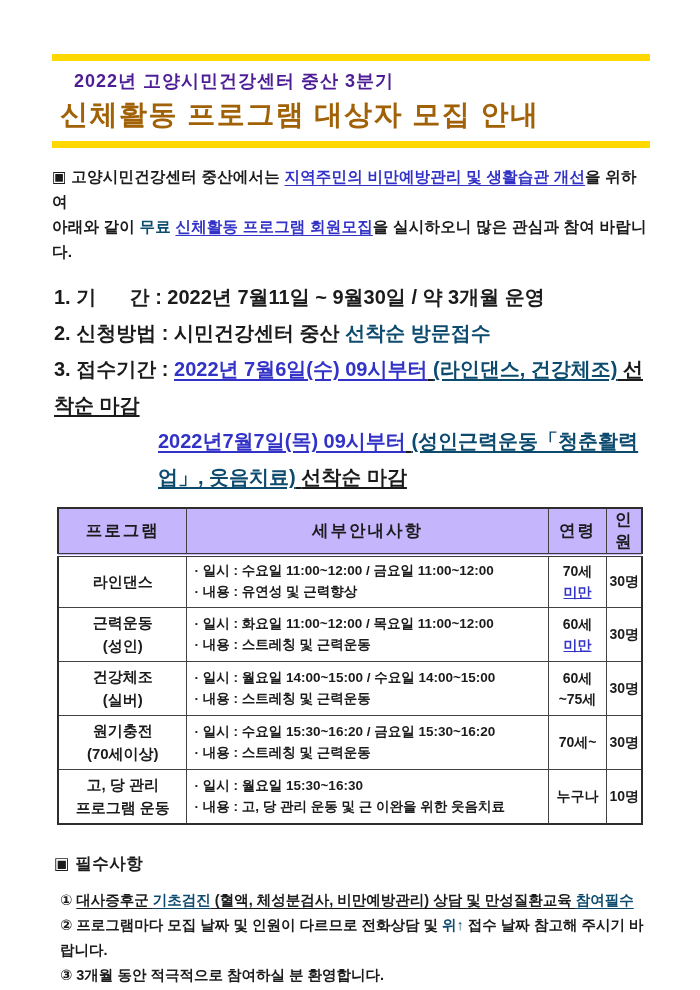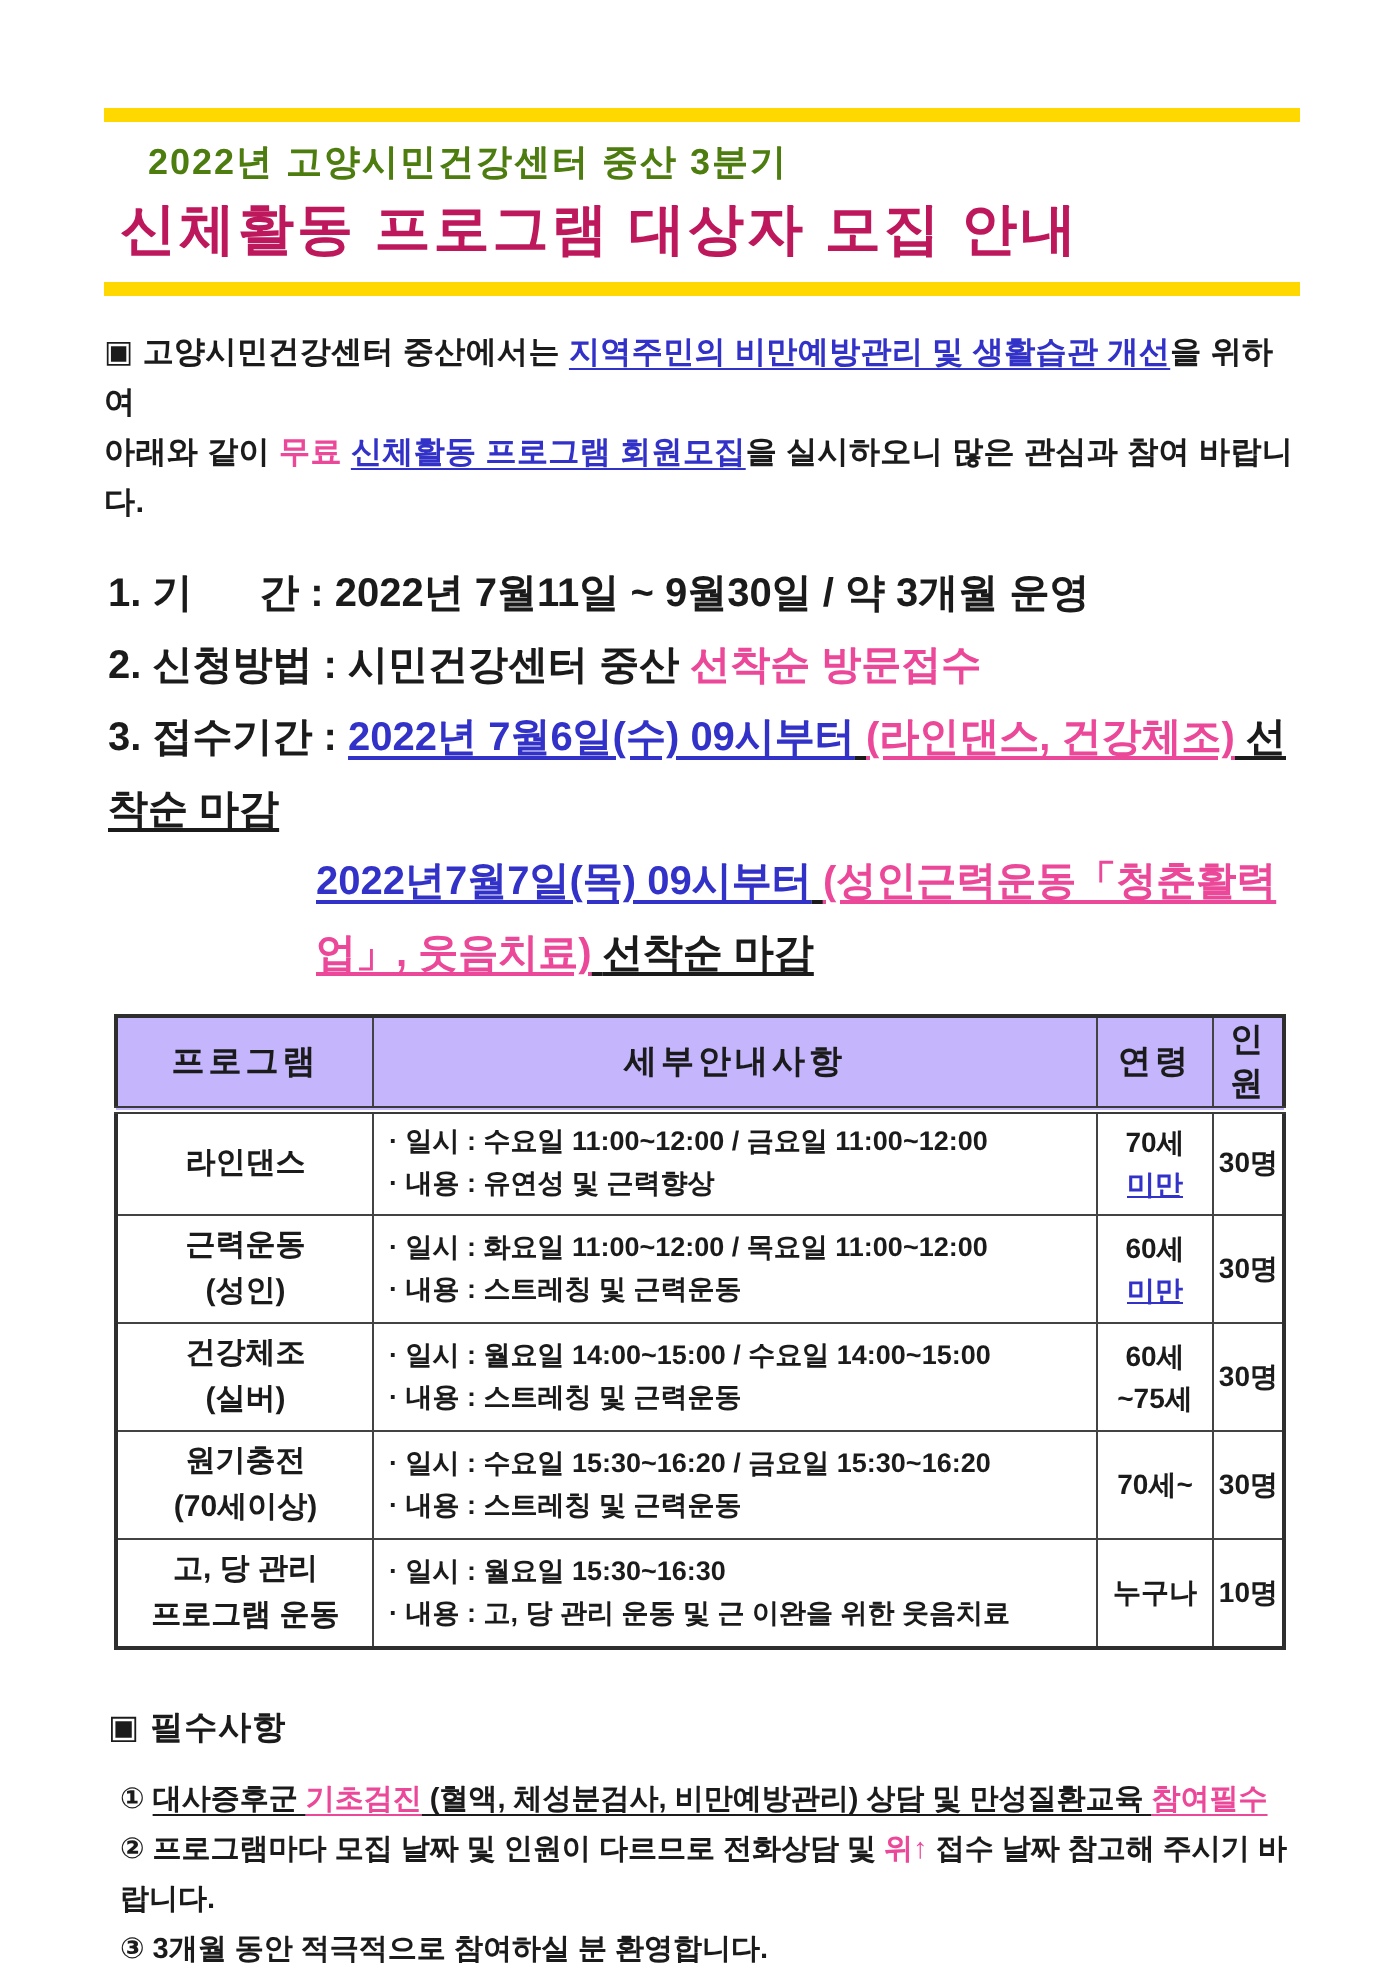--- a/index.html
+++ b/index.html
@@ -6,33 +6,33 @@
   html,body { background:#9e9e9e; }
   .page {
     width:700px; height:990px; background:#ffffff; margin:0 auto;
     font-family:"Liberation Sans","DejaVu Sans",sans-serif;
     font-weight:600; color:#1b1b1b; overflow:hidden;
   }
   .content { padding:54px 50px 0 52px; }
 
   
   .bar { height:7px; background:#ffd800; }
-  .subtitle { color:#4d7c0f; font-weight:700; font-size:18px; letter-spacing:1px; margin:8px 0 3px 22px; }
-  .title { color:#be185d; font-weight:700; font-size:28px; letter-spacing:1.5px; margin:0 0 7px 8px; }
+  .subtitle { color:#4c1d95; font-weight:700; font-size:18px; letter-spacing:1px; margin:8px 0 3px 22px; }
+  .title { color:#a16207; font-weight:700; font-size:28px; letter-spacing:1.5px; margin:0 0 7px 8px; }
 
   
   .intro { margin:16px 0 0 0; font-size:15.5px; line-height:1.62; letter-spacing:.2px; }
 
   
   .notices { margin:15px 0 0 2px; font-size:20px; }
   .notice-line { line-height:1.8; white-space:pre-wrap; }
   .notice-line.indent { padding-left:104px; }
 
   
-  .c-red  { color:#ec4899; }
+  .c-red  { color:#0c4a6e; }
   .c-blue { color:#3232c8;text-decoration:underline; }
   .u { text-decoration:underline; text-underline-offset:2.5px; }
 
   
   .program-table { margin:12px 0 0 5px; width:586px; border-collapse:collapse; table-layout:fixed;
                    border:2px solid #2e2e2e; }
   .program-table th, .program-table td { border:1px solid #434343; }
   .program-table thead th { background:#c4b5fd; height:36px; font-size:16.5px; font-weight:700;
                             letter-spacing:2px; border-bottom:4px double #3a3a3a; }
   th.col-program, td.col-program { width:125px; }

